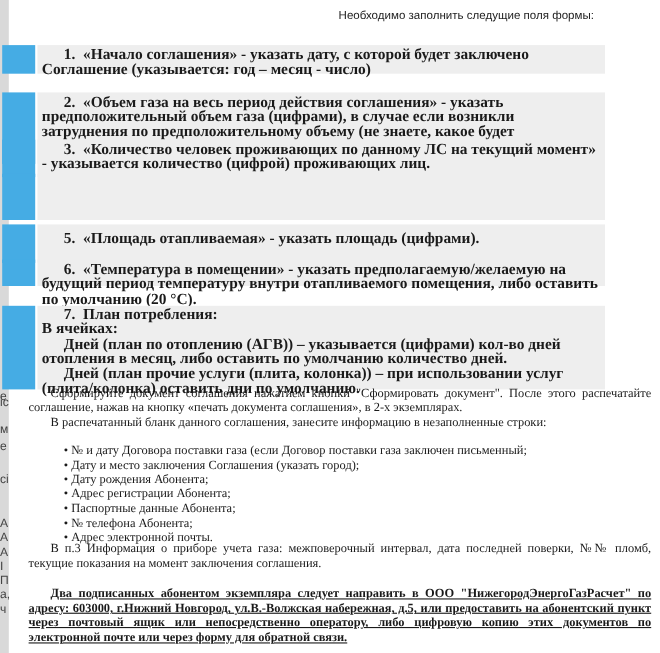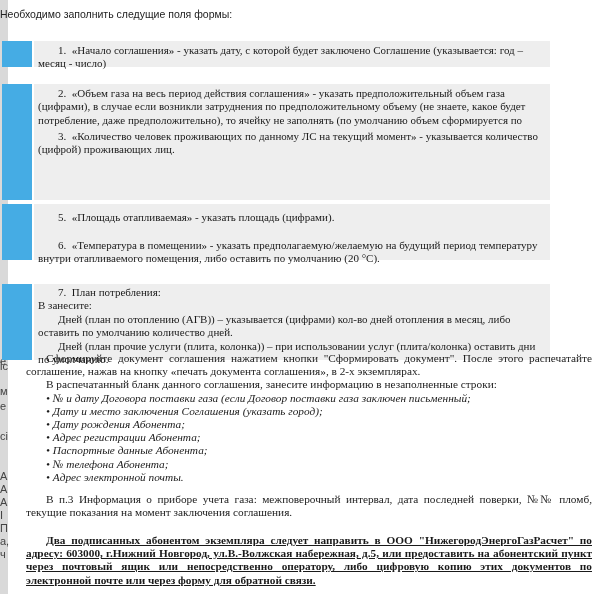--- a/index.html
+++ b/index.html
@@ -1,32 +1,32 @@
 <!DOCTYPE html>
 <html><head>
   <meta charset="utf-8">
   <style>
     html, body { margin: 0; padding: 0; background: #ffffff; }
     body { width: 600px; height: 594px; position: relative; overflow: hidden; font-family: "Liberation Serif", serif; color: #1a1a1a; }
 
     .left-strip { position: absolute; left: 0; top: 0; width: 8px; height: 594px; background: #d9d9d9; }
     .left-frag { position: absolute; left: 0; width: 14px; font-family: "Liberation Sans", sans-serif; font-size: 11px; color: #444; overflow: hidden; white-space: nowrap; }
 
-    .heading { position: absolute; top: 8px; left: 0; width: 540px; text-align: left; font-family: "Liberation Sans", sans-serif; font-size: 10.5px; color: #222; }
+    .heading { position: absolute; top: 8px; left: 0; width: 540px; text-align: right; font-family: "Liberation Sans", sans-serif; font-size: 10.5px; color: #222; }
 
     .item { position: absolute; left: 0; width: 550px; }
     .item .marker { position: absolute; left: 2px; top: 0; bottom: 0; width: 30px; background: #45ace4; }
     .item .panel { position: absolute; left: 34px; right: 0; top: 0; bottom: 0; background: #eeeeee; }
-    .item .text { position: absolute; left: 38px; right: 6px; top: 3px; font-weight: normal; font-size: 11px; line-height: 13.4px; }
+    .item .text { position: absolute; left: 38px; right: 6px; top: 3px; font-weight: bold; font-size: 14px; line-height: 13.4px; }
     .ind { display: inline-block; width: 20px; }
 
     .body-text { position: absolute; left: 26px; width: 566px; font-size: 11.3px; line-height: 13.2px; text-align: justify; }
     .body-text p { margin: 0; }
     .indent-p { text-indent: 20px; }
-    .bullets { margin: 0; padding: 0; list-style: none; font-style: italic; }
+    .bullets { margin: 12px; padding: 0; list-style: none; }
     .bullets li { padding-left: 20px; }
     .bold { font-weight: bold; text-decoration: underline; }
   </style>
 </head>
 <body>
 
 <div class="left-strip"></div>
 <div class="left-frag" style="top:355px">е</div>
 <div class="left-frag" style="top:360px">іс</div>
 <div class="left-frag" style="top:385px">м</div>
@@ -70,26 +70,26 @@
   <div class="panel"></div>
   <div class="text" style="top:7px"><span class="ind"></span><span>5.</span>&nbsp; <span>«Площадь отапливаемая»</span><span> - указать площадь (цифрами).</span></div>
 </div>
 
 <div class="item" style="top:236px;height:24px">
   <div class="marker"></div>
   <div class="panel"></div>
   <div class="text"><span class="ind"></span><span>6.</span>&nbsp; <span>«Температура в помещении»</span><span> - указать предполагаемую/желаемую на будущий период температуру внутри отапливаемого помещения, либо оставить по умолчанию (20 °С).</span></div>
 </div>
 
-<div class="item" style="top:284px;height:76px">
+<div class="item" style="top:278px;height:76px">
   <div class="marker"></div>
   <div class="panel"></div>
   <div class="text" style="top:2px">
     <div><span class="ind"></span><span>7.</span>&nbsp; <span>План потребления:</span></div>
-    <div>В занесите:</div>
+    <div>В ячейках:</div>
     <div style="text-indent:20px">Дней (план по отоплению (АГВ)) – указывается (цифрами) кол-во дней отопления в месяц, либо оставить по умолчанию количество дней.</div>
     <div style="text-indent:20px">Дней (план прочие услуги (плита, колонка)) – при использовании услуг (плита/колонка) оставить дни по умолчанию.</div>
   </div>
 </div>
 
 <div class="body-text" style="top:352px">
   <p class="indent-p">Сформируйте документ соглашения нажатием кнопки "Сформировать документ". После этого распечатайте соглашение, нажав на кнопку «печать документа соглашения», в 2-х экземплярах.</p>
   <p class="indent-p">В распечатанный бланк данного соглашения, занесите информацию в незаполненные строки:</p>
   <ul class="bullets">
     <li>• № и дату Договора поставки газа (если Договор поставки газа заключен письменный;</li>

